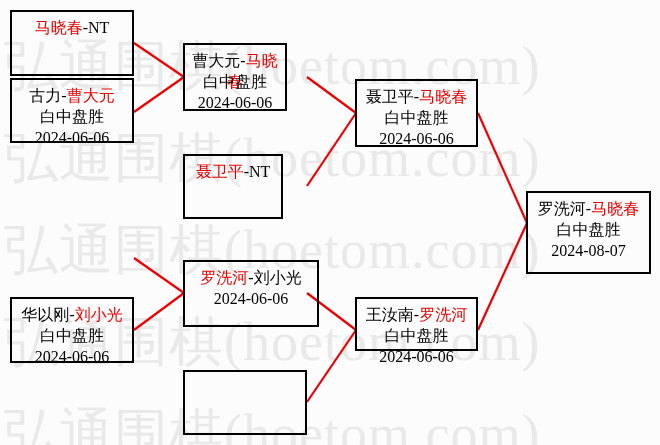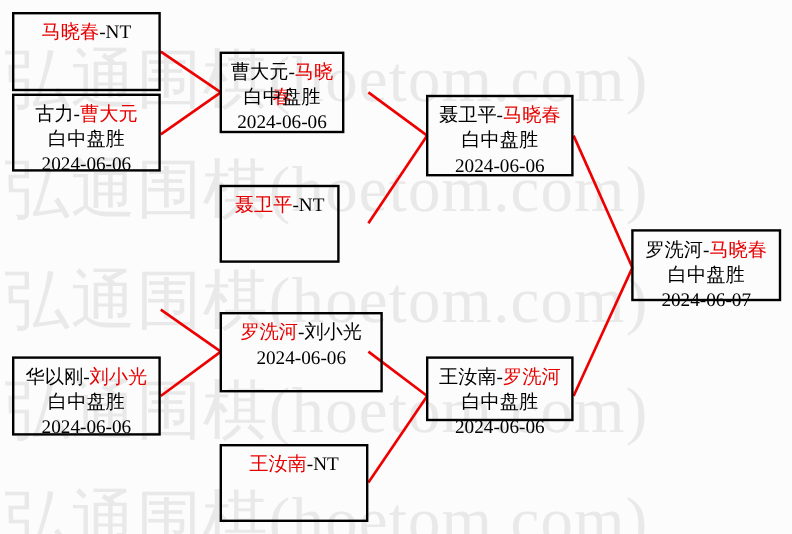--- a/index.html
+++ b/index.html
@@ -84,36 +84,35 @@
     <div class="result"></div>
     <div class="date"></div>
   </div>
 
   <div class="box" style="left:183px;top:260px;width:136px;height:67px">
     <div class="players"><span class="seg" data-red="true">罗洗河</span><span class="seg" data-red="false">-刘小光</span></div>
     <div class="date">2024-06-06</div>
   </div>
 
   <div class="box" style="left:183px;top:370px;width:124px;height:65px">
-    <div class="players"><span class="seg" data-red="true">王汝南</span><span class="seg" data-red="false">-NT</span></div>
     <div class="result"></div>
     <div class="date"></div>
   </div>
 
   <div class="box" style="left:355px;top:79px;width:123px;height:68px">
     <div class="players"><span class="seg" data-red="false">聂卫平-</span><span class="seg" data-red="true">马晓春</span></div>
     <div class="result">白中盘胜</div>
     <div class="date">2024-06-06</div>
   </div>
 
   <div class="box" style="left:355px;top:297px;width:123px;height:54px">
     <div class="players"><span class="seg" data-red="false">王汝南-</span><span class="seg" data-red="true">罗洗河</span></div>
     <div class="result">白中盘胜</div>
     <div class="date">2024-06-06</div>
   </div>
 
-  <div class="box" style="left:526px;top:191px;width:125px;height:60px">
+  <div class="box" style="left:526px;top:191px;width:125px;height:83px">
     <div class="players"><span class="seg" data-red="false">罗洗河-</span><span class="seg" data-red="true">马晓春</span></div>
     <div class="result">白中盘胜</div>
-    <div class="date">2024-06-07</div>
+    <div class="date">2024-08-07</div>
   </div>
 
 </div>
 
 </body></html>

